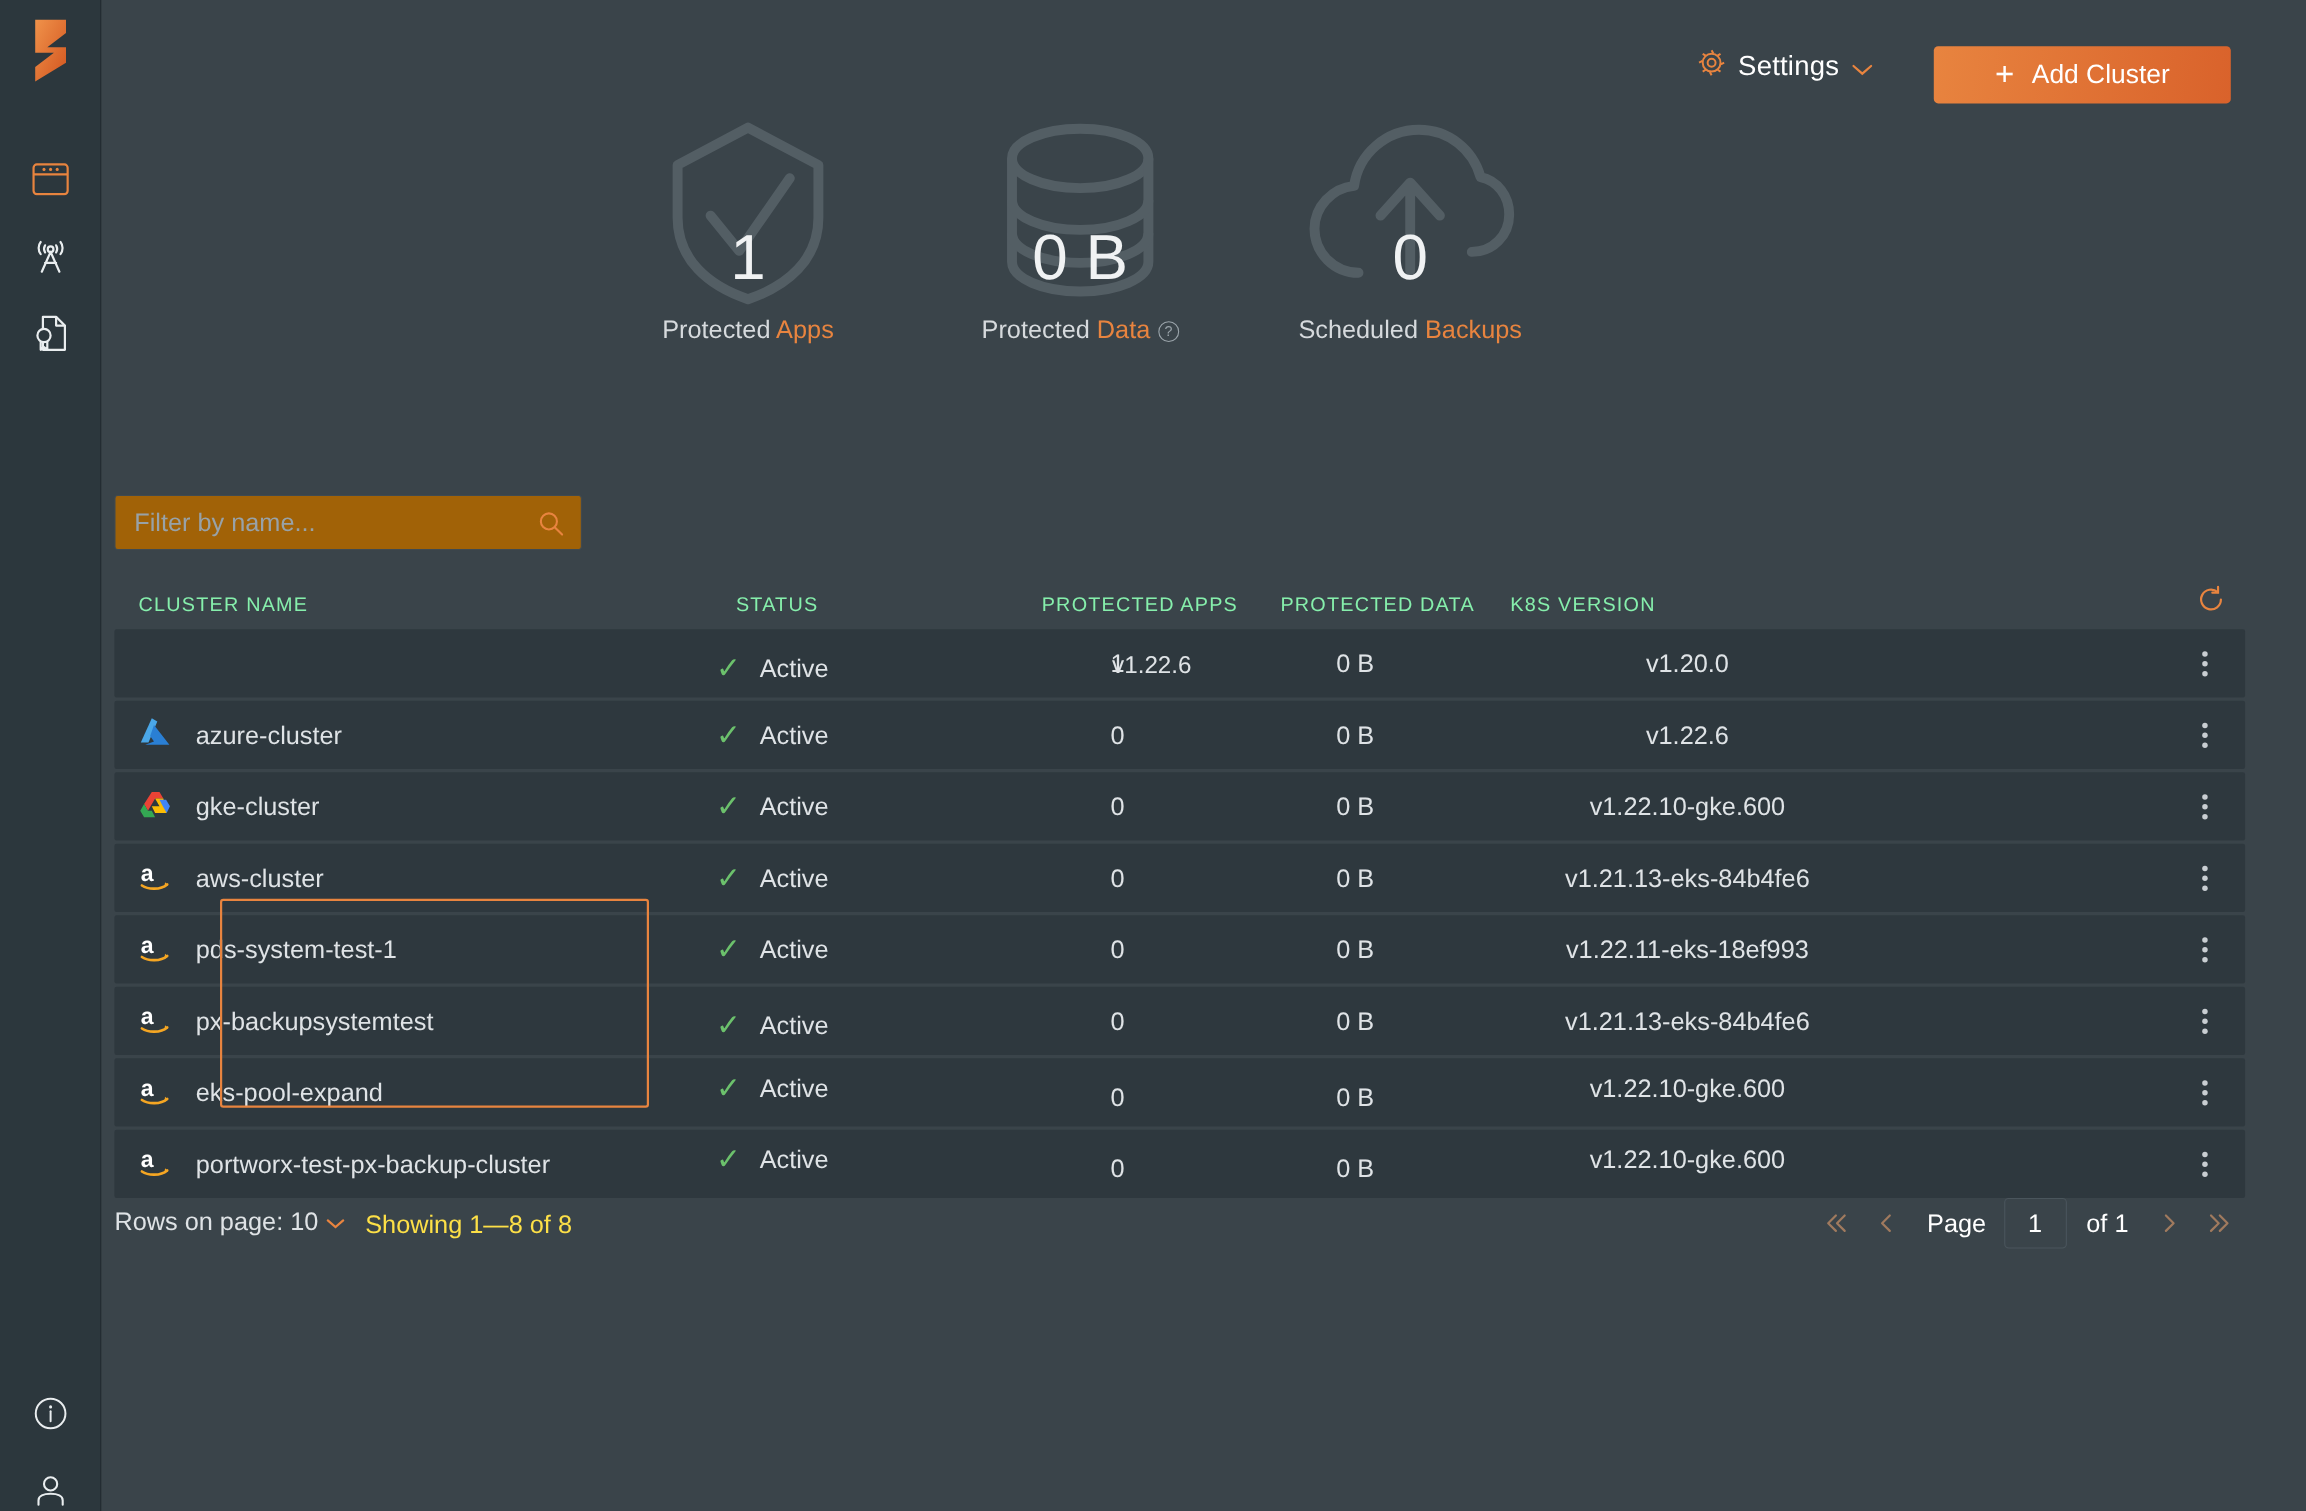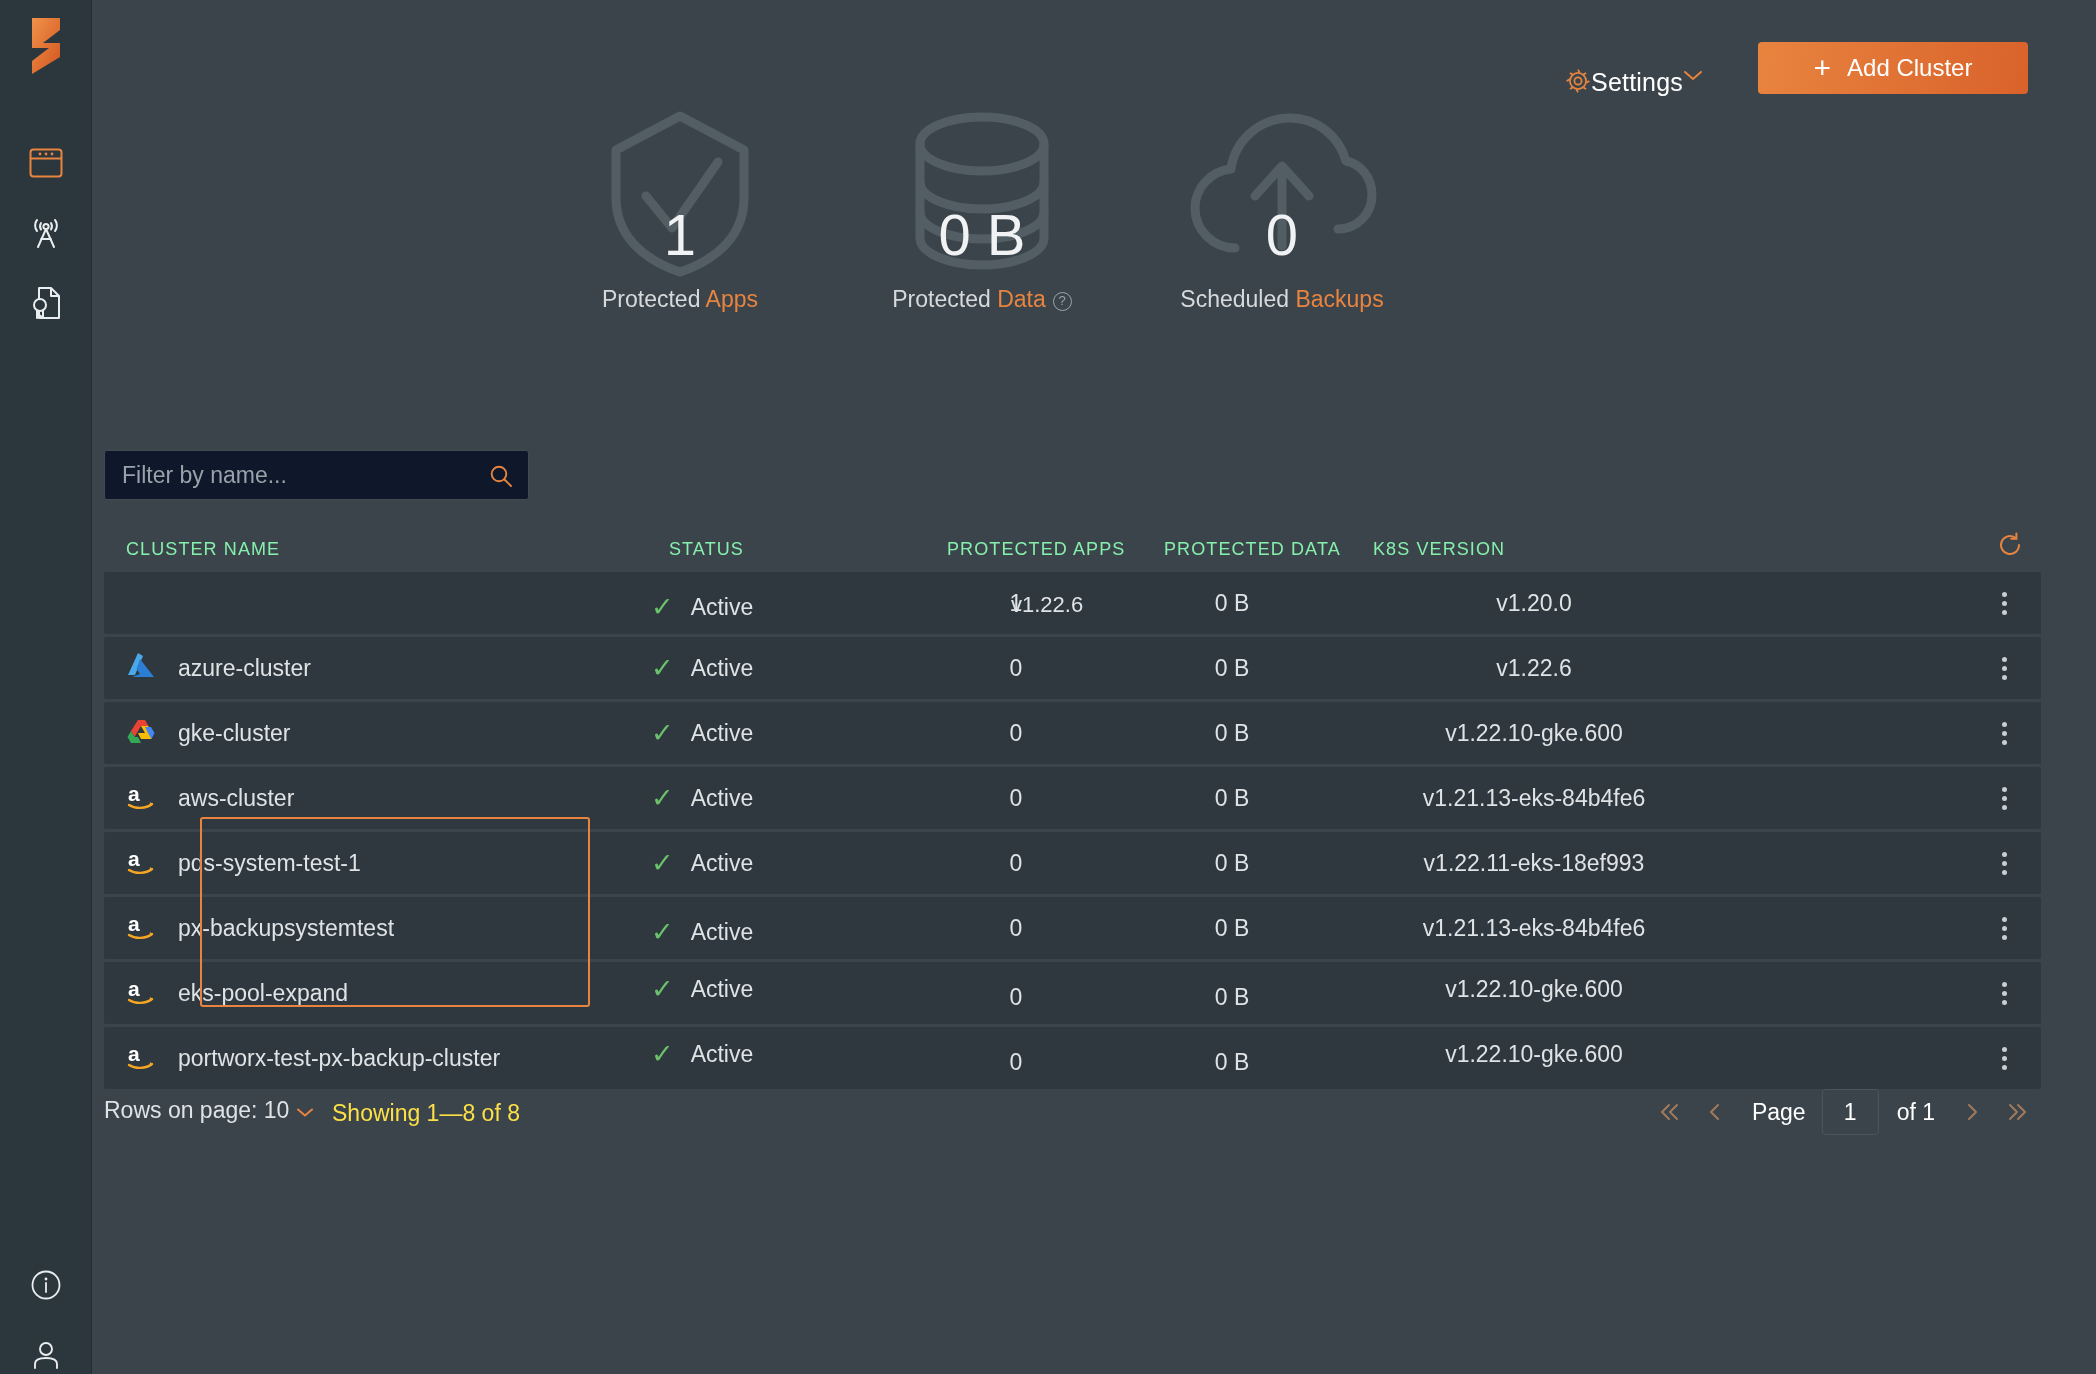--- a/index.html
+++ b/index.html
@@ -21,22 +21,22 @@
   .sb-logo { position: absolute; left: 0; top: 6px; width: 92px; height: 80px;
              display: flex; align-items: center; justify-content: center; }
   .sb-item { position: absolute; left: 0; width: 92px; height: 70px;
              display: flex; align-items: center; justify-content: center; cursor: pointer; }
   .sb-item svg { display: block; }
 
   
   #topbar { position: absolute; left: 92px; top: 0; right: 0; height: 100px; }
   #settings-btn {
     position: absolute; right: 393px; top: 44px;
-    display: flex; align-items: flex-start; gap: 0;
-    cursor: pointer; white-space: nowrap; margin-top: 24px;
+    display: flex; align-items: flex-end; gap: 11px;
+    cursor: pointer; white-space: nowrap;
   }
   #settings-btn .lbl { color: #ffffff; font-size: 25px; letter-spacing: .2px; }
   #add-cluster-btn {
     position: absolute; right: 68px; top: 42px;
     width: 270px; height: 52px; border-radius: 4px;
     background: linear-gradient(100deg, #e8843f 0%, #d9622b 100%);
     color: #fff; font-size: 24px;
     display: flex; align-items: center; justify-content: center; gap: 16px;
     cursor: pointer; border: none;
   }
@@ -51,21 +51,21 @@
                font-size: 58px; color: #f0f2f3; font-weight: 400; line-height: 1; }
   .stat .cap { position: absolute; left: 0; right: 0; top: 182px;
                font-size: 23px; color: #d6dadd; white-space: nowrap; }
   .stat .cap .accent { color: #e8843f; }
   .stat .cap .qmark { display: inline-block; width: 19px; height: 19px;
       border: 1.5px solid #9aa4aa; border-radius: 50%; color: #9aa4aa;
       font-size: 13px; line-height: 16px; vertical-align: 2px; margin-left: 7px; }
 
   #filter-wrap { position: absolute; left: 104px; top: 450px; }
   #filter-input {
-    width: 425px; height: 50px; background: #0f172a;
+    width: 425px; height: 50px; background: #a16207;
     border: 1px solid #3f4a51; border-radius: 3px;
     color: #e6e9eb; font-size: 23px; padding: 0 54px 0 17px;
     font-family: "Liberation Sans", sans-serif; outline: none;
   }
   #filter-input::placeholder { color: #98a2a8; }
   #filter-search-icon { position: absolute; right: 16px; top: 14px; pointer-events: none; }
 
   #right-btns { position: absolute; right: 70px; top: 450px; display: flex; gap: 27px; }
   .pill { height: 50px; border-radius: 3px; background: #323d43;
           display: flex; align-items: center; gap: 16px; padding: 0 24px;

